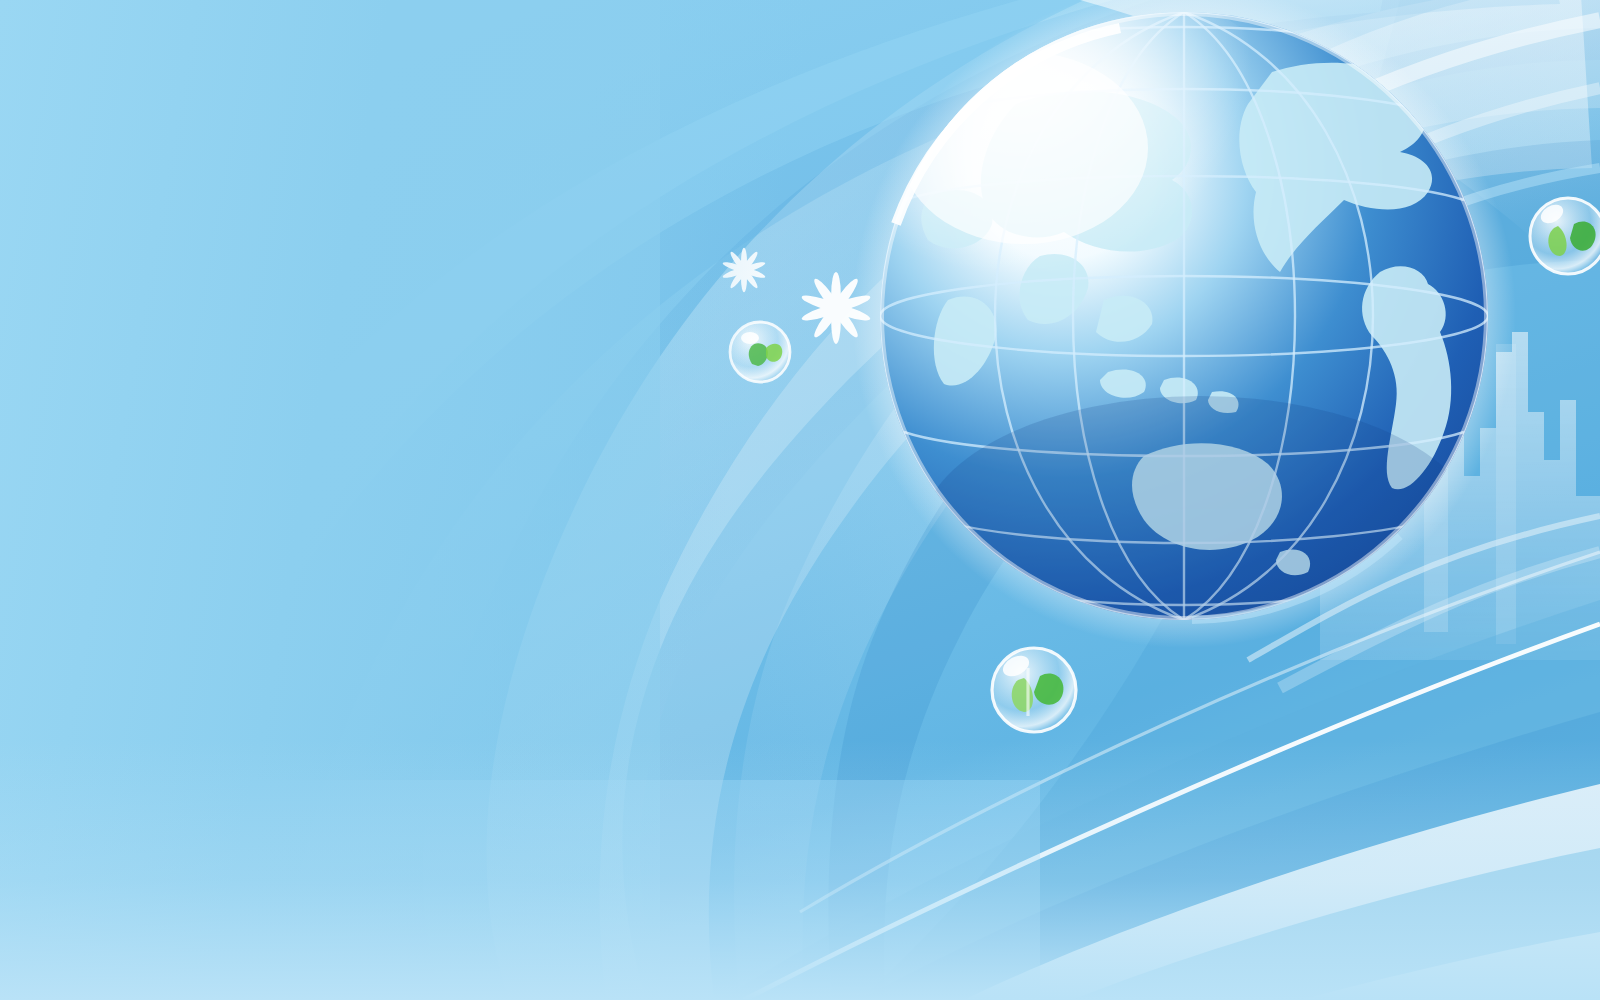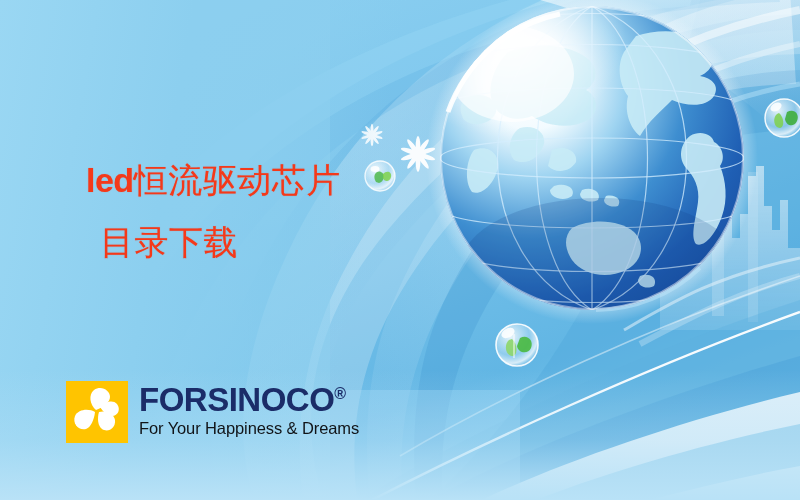--- a/index.html
+++ b/index.html
@@ -335,35 +335,15 @@
       </g>
 
       <rect x="0" y="0" width="330" height="500" fill="#8ecfef" opacity="0.55"></rect>
       <rect x="0" y="390" width="520" height="110" fill="#a8dcf5" opacity="0.35"></rect>
     </g>
   </svg>
 
   <div class="bg-layer bg-leftwash"></div>
   <div class="bg-layer bg-bottomwash"></div>
 
-  <div class="headline">
-    <span class="line1"><span class="lat">led</span><span>恒流驱动芯片</span></span>
-    <span class="line2">目录下载</span>
-  </div>
-
-  <div class="logo">
-    <div class="logo-mark">
-      <svg width="62" height="62" viewBox="0 0 62 62" xmlns="http://www.w3.org/2000/svg">
-        <g fill="#ffffff">
-          <path d="M30,29 C24,24 22,14 28,9 C35,4 44,9 44,16 C44,21 38,26 30,29 Z"></path>
-          <path d="M29,31 C23,27 12,28 9,35 C6,43 13,50 20,48 C25,46 28,39 29,31 Z"></path>
-          <path d="M33,31 C39,29 48,32 49,39 C50,47 42,52 36,48 C32,45 31,38 33,31 Z"></path>
-          <path d="M34,26 C38,21 47,18 51,23 C55,28 52,35 46,35 C42,35 37,31 34,26 Z"></path>
-        </g>
-      </svg>
-    </div>
-    <div class="logo-text">
-      <div class="logo-word"><span>FORSINOCO</span><span class="reg">®</span></div>
-      <div class="logo-tag">For Your Happiness &amp; Dreams</div>
-    </div>
-  </div>
+
 
 </div>
 
 </body></html>

